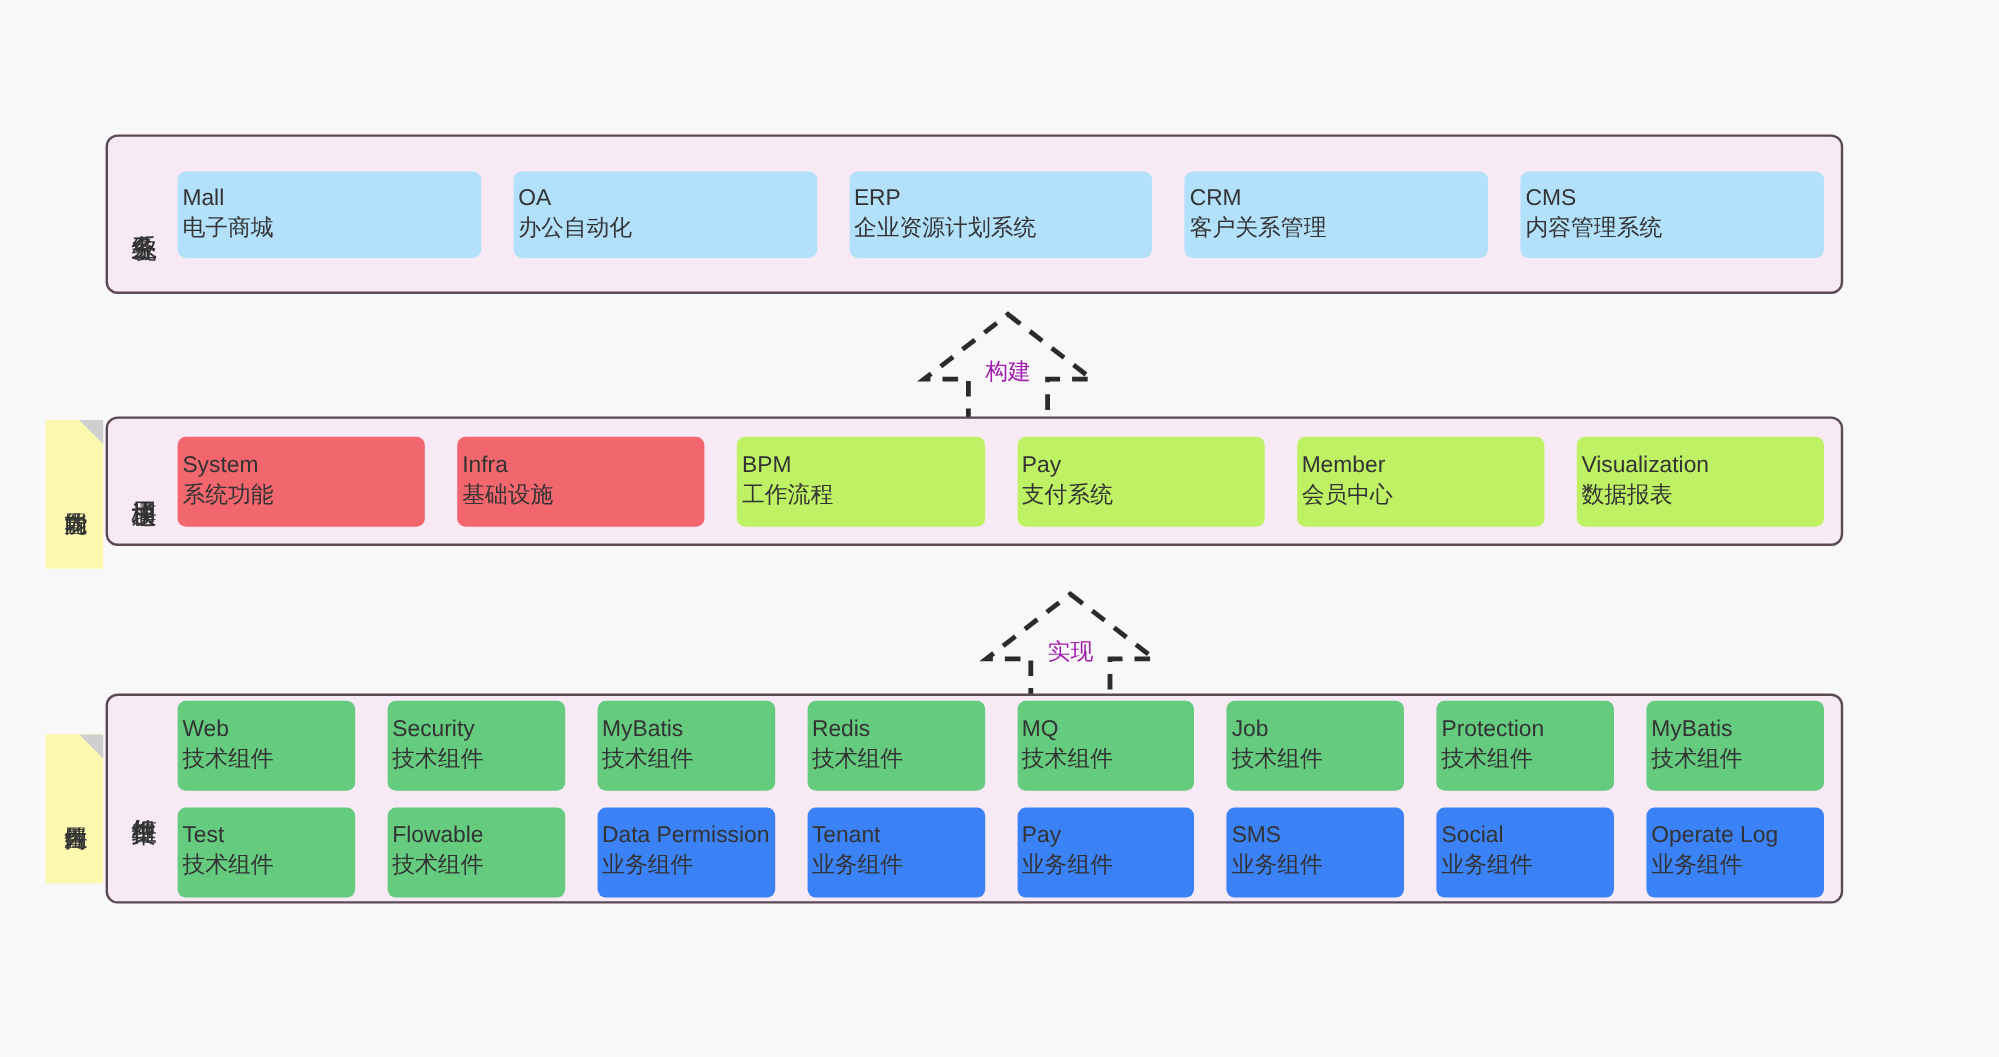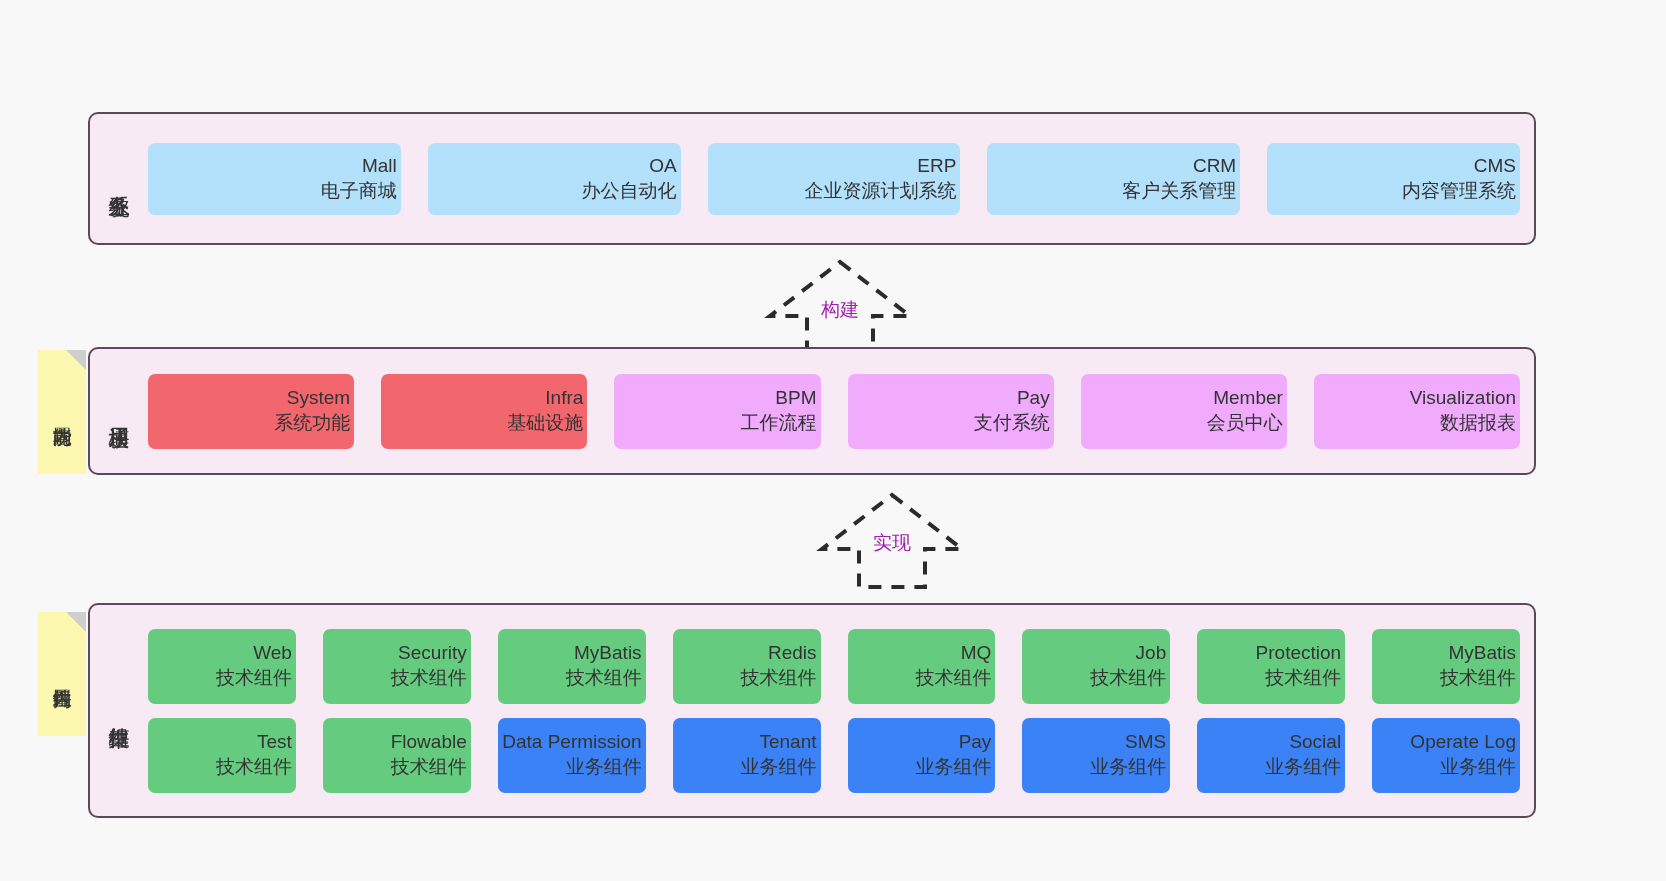--- a/index.html
+++ b/index.html
@@ -69,43 +69,43 @@
     gap: 27px;
     align-items: stretch;
   }
 
   
   .node {
     flex: 1 1 0;
     border-radius: 7px;
     display: flex;
     flex-direction: column;
-    align-items: flex-end;
+    align-items: flex-start;
     justify-content: center;
     text-align: center;
     font-size: 19px;
     line-height: 1.30;
     color: #333333;
     box-sizing: border-box;
     padding: 6px 4px;
     user-select: none;
   }
   .node .l1 { display: block; }
   .node .l2 { display: block; }
 
   .blue  { background: #b3e0fb; }
   .redd  { background: #f2666e; }
-  .pink  { background: #f0abfc; }
+  .pink  { background: #bef264; }
   .green { background: #65cc7f; }
   .lgreen{ background: #3b82f6; }
 
   
   #band-business { left: 88px;  top: 112px; width: 1448px; height: 133px; }
-  #band-common   { left: 88px;  top: 347px; width: 1448px; height: 128px; }
-  #band-frame    { left: 88px;  top: 578px; width: 1448px; height: 215px; margin-top: 25px; }
+  #band-common   { left: 88px;  top: 347px; width: 1448px; height: 108px; }
+  #band-frame    { left: 88px;  top: 578px; width: 1448px; height: 175px; }
 
   #band-business .node { height: 72px; }
   #band-common   .node { height: 75px; }
   #band-frame    .node { height: 75px; }
 
   
   .note {
     position: absolute;
     width: 48px;
     background: #fdf8b0;

